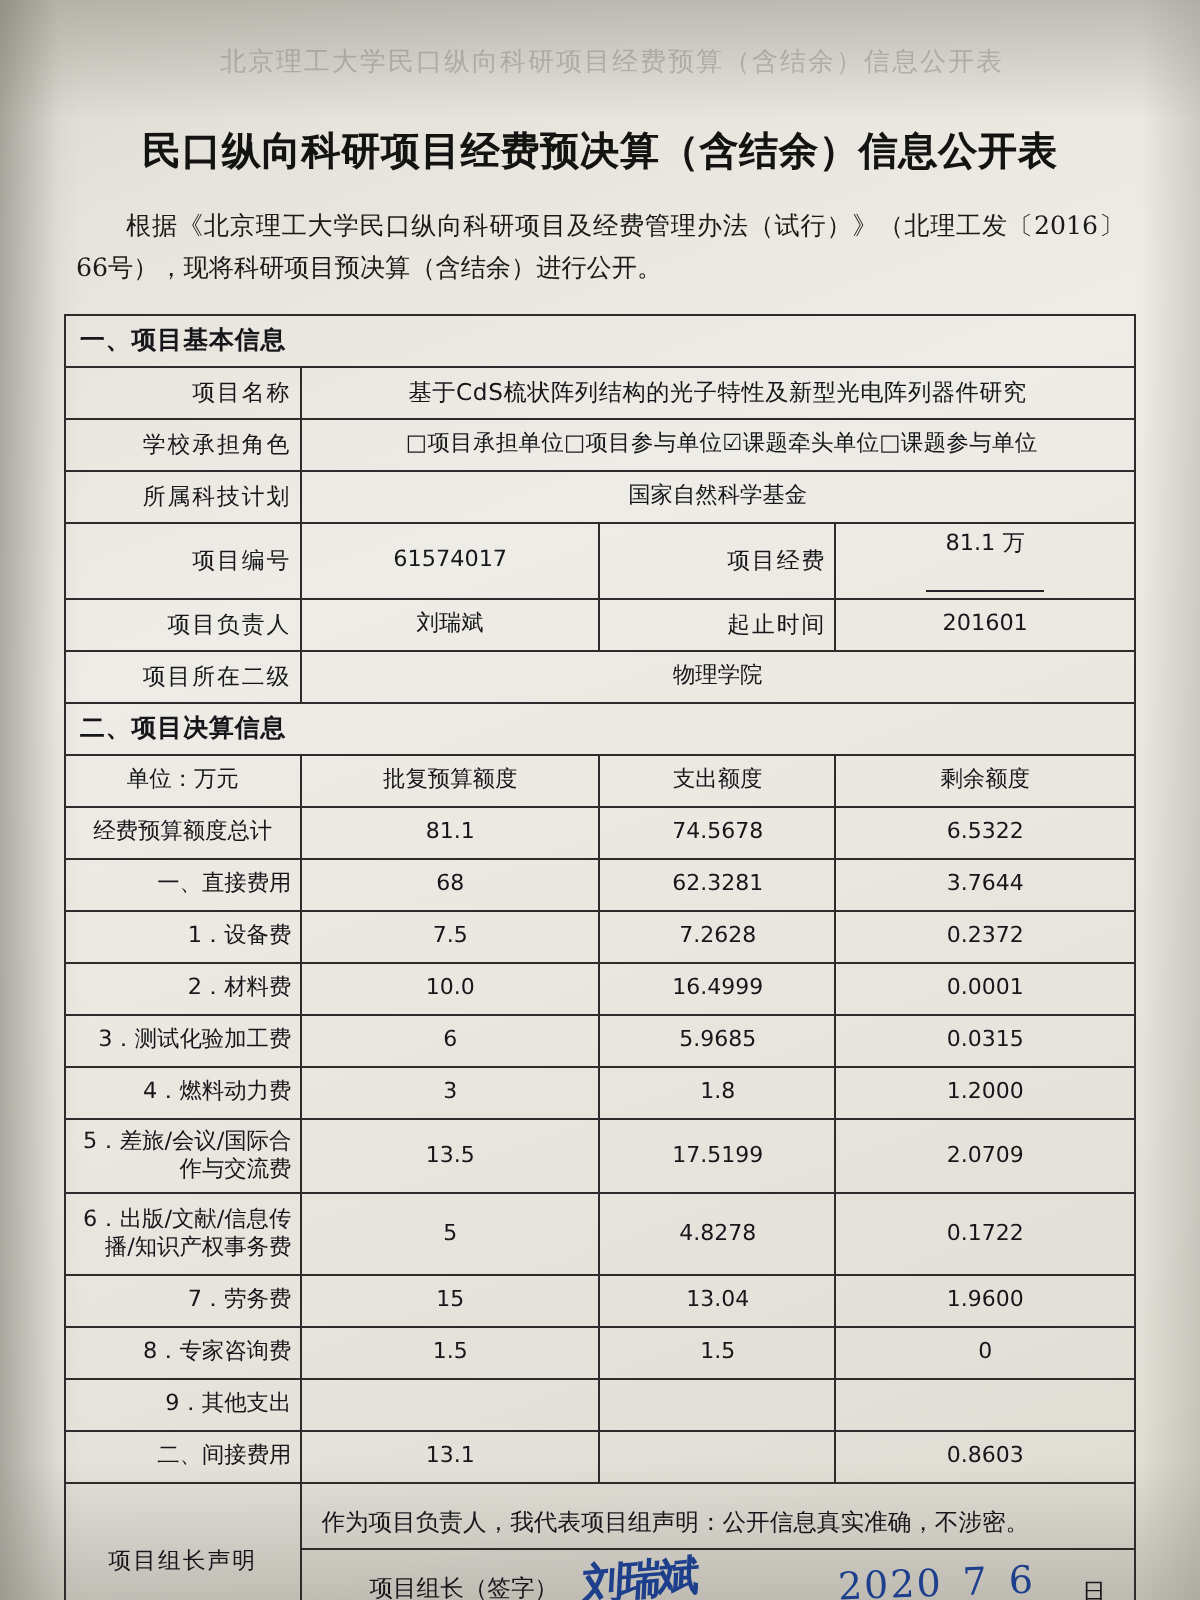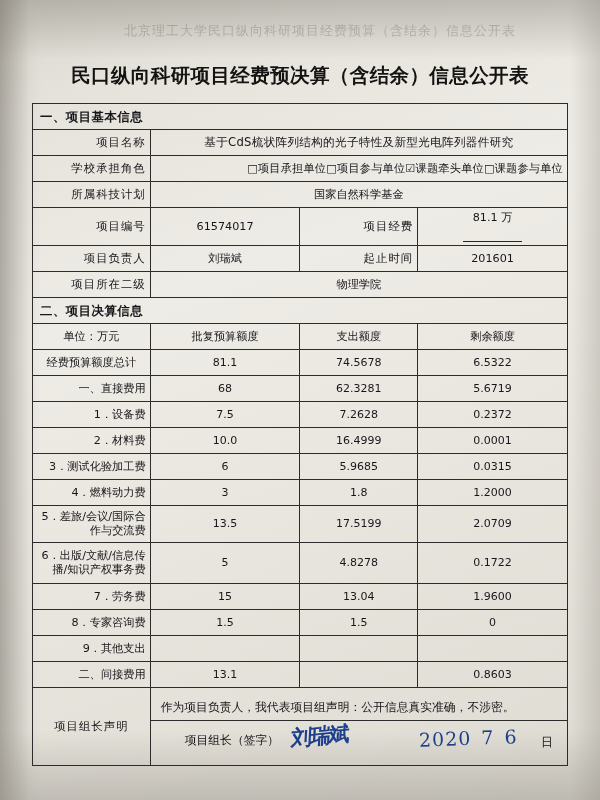--- a/index.html
+++ b/index.html
@@ -47,21 +47,21 @@
     right: 0; top: 0;
     width: 30px; height: 800px;
     background: linear-gradient(to left, rgba(150,146,138,0.35), rgba(255,255,255,0));
     pointer-events: none;
   }
   .ghost-header {
     position: absolute;
     left: 96px;
     top: 22px;
     width: 420px;
-    text-align: right;
+    text-align: center;
     font-family: "DejaVu Sans", sans-serif;
     font-size: 13px;
     color: rgba(90,88,84,0.30);
     letter-spacing: 1px;
     white-space: nowrap;
     pointer-events: none;
   }
 
   .content {
     position: absolute;
@@ -113,21 +113,21 @@
     text-align: left;
     padding-left: 7px !important;
     letter-spacing: 0.5px;
   }
   .lbl {
     text-align: right;
     letter-spacing: 1px;
     font-size: 11.4px;
   }
   .ctr { text-align: center; }
-  .lft { text-align: right; padding-left: 8px !important; }
+  .lft { text-align: center; padding-left: 8px !important; }
   .val-name {
     text-align: center;
     font-size: 11.6px;
     letter-spacing: 0.3px;
   }
   .underline-val {
     display: inline-block;
     border-bottom: 1px solid #26262a;
     padding: 0 10px 16px 10px;
   }
@@ -201,20 +201,21 @@
   <div class="shade-left"></div>
   <div class="shade-right"></div>
   <div class="shade-bottom"></div>
 
   <div class="ghost-header">北京理工大学民口纵向科研项目经费预算（含结余）信息公开表</div>
 
   <div class="content">
 
     <div class="doc-title">民口纵向科研项目经费预决算（含结余）信息公开表</div>
 
+    <div class="intro">根据《北京理工大学民口纵向科研项目及经费管理办法（试行）》（北理工发〔2016〕66号），现将科研项目预决算（含结余）进行公开。</div>
 
     <table class="main">
       <colgroup>
         <col style="width:22%">
         <col style="width:28%">
         <col style="width:22%">
         <col style="width:28%">
       </colgroup>
       <tbody>
 
@@ -263,21 +264,21 @@
         <tr>
           <td class="ctr">经费预算额度总计</td>
           <td class="num">81.1</td>
           <td class="num">74.5678</td>
           <td class="num">6.5322</td>
         </tr>
         <tr>
           <td class="rowlbl">一、直接费用</td>
           <td class="num">68</td>
           <td class="num">62.3281</td>
-          <td class="num">5.6719</td>
+          <td class="num">3.7644</td>
         </tr>
         <tr>
           <td class="rowlbl">1．设备费</td>
           <td class="num">7.5</td>
           <td class="num">7.2628</td>
           <td class="num">0.2372</td>
         </tr>
         <tr>
           <td class="rowlbl">2．材料费</td>
           <td class="num">10.0</td>

